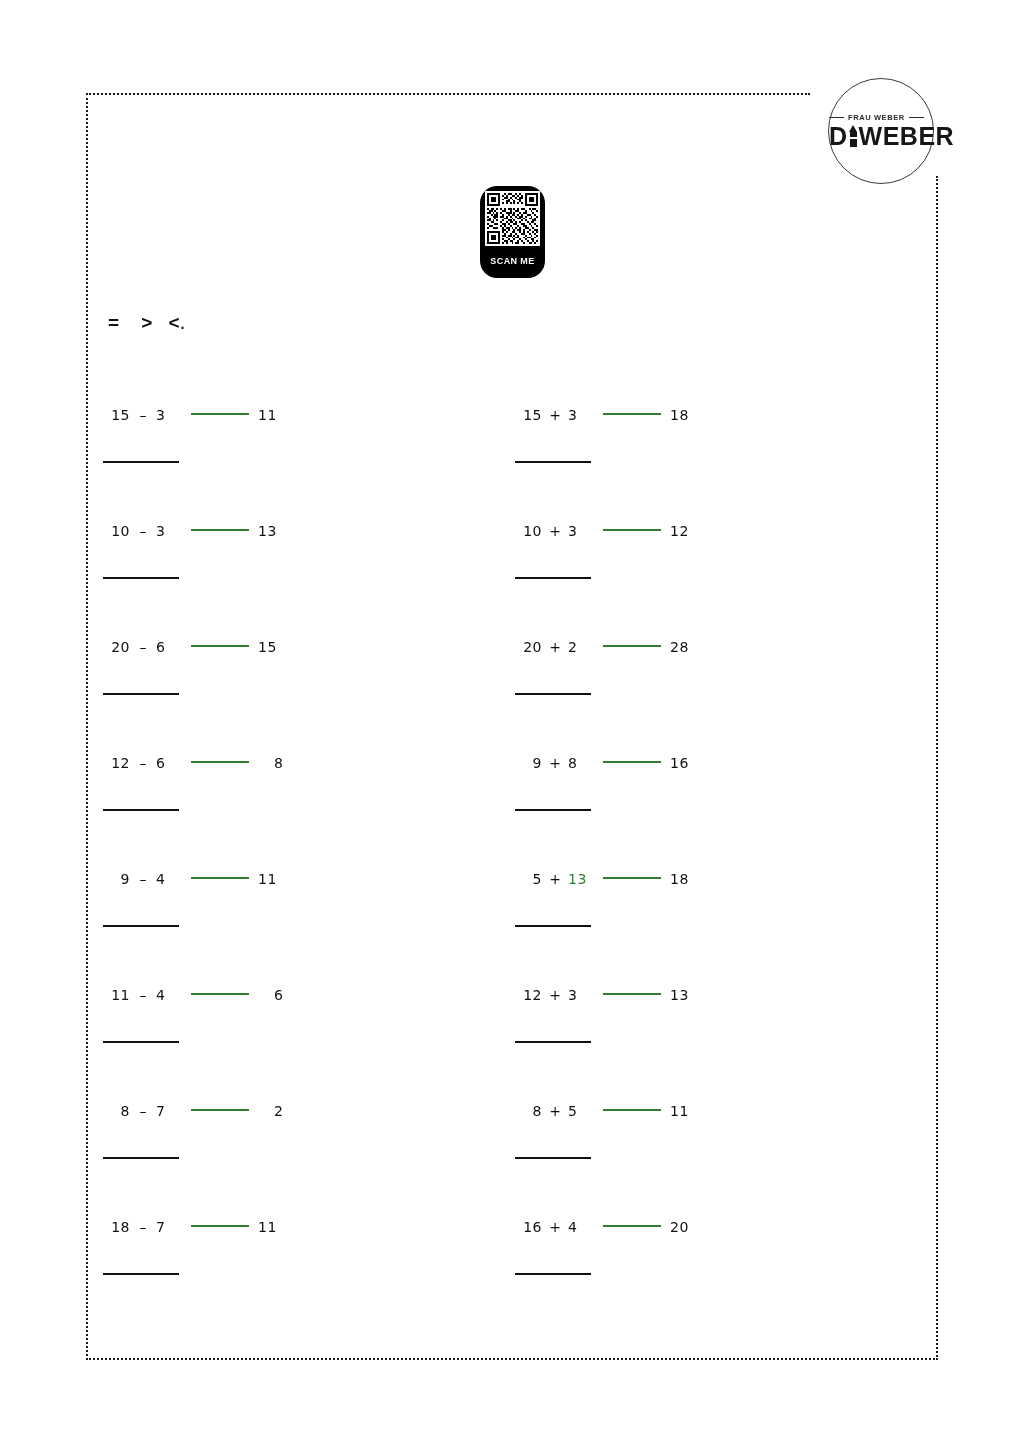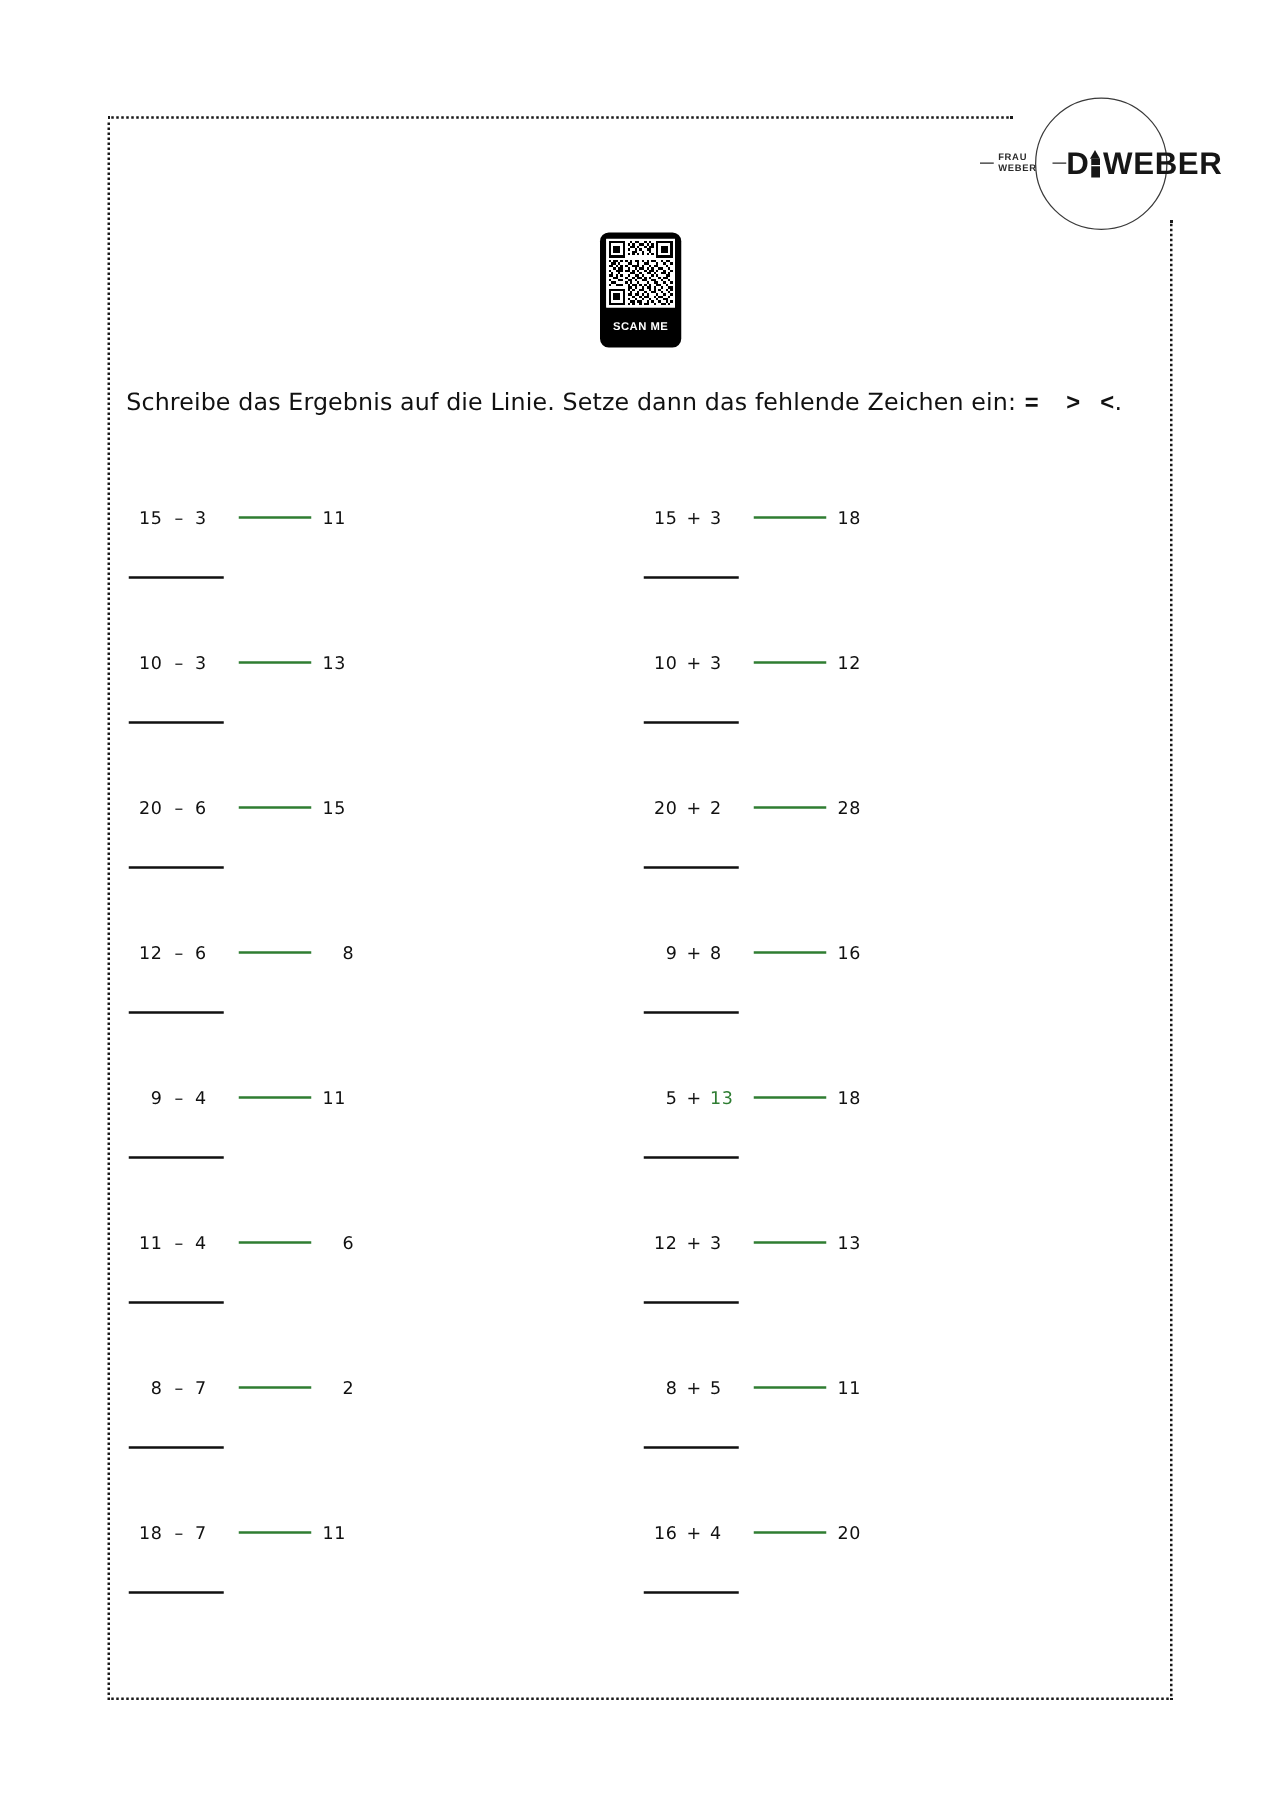--- a/index.html
+++ b/index.html
@@ -27,22 +27,22 @@
   .frame-right {
     position:absolute; left:936px; top:176px; width:0; height:1184px;
     border-left:2px dotted #1a1a1a;
   }
 
   
   .logo {
     position:absolute; left:828px; top:78px; width:106px; height:106px;
     border:1.6px solid #3a3a3a; border-radius:50%;
     background:#fff;
-    display:flex; flex-direction:row;
-    align-items:center; justify-content:center;
+    display:flex; flex-direction:column;
+    align-items:flex-start; justify-content:center;
   }
   .logo-top {
     display:flex; align-items:center; gap:4px;
     font-size:7.5px; letter-spacing:0.6px; color:#2b2b2b;
     font-family:"Liberation Sans", sans-serif; font-weight:700;
     margin-bottom:2px;
   }
   .logo-rule { display:block; width:15px; height:1px; background:#2b2b2b; }
   .logo-main {
     position:relative;
@@ -79,21 +79,21 @@
   .video-line {
     position:absolute; left:101px; top:196px;
     font-family:"DejaVu Sans", sans-serif;
     font-size:15.5px; color:#111; letter-spacing:0.2px;
   }
 
   
   .qr-wrap {
     position:absolute; left:480px; top:186px;
     width:65px; height:92px;
-    background:#000; border-radius:7px;
+    background:#000; border-radius:17px;
     padding:5px 14px 0 5px;
   }
   .qr-code {
     width:55px; height:55px; background:#fff;
     display:block;
   }
   .qr-label {
     width:55px; height:30px; color:#fff;
     font-family:"Liberation Sans", sans-serif;
     font-weight:700; font-size:9px; letter-spacing:0.4px;
@@ -399,21 +399,20 @@
           <rect x="16" y="27" width="2" height="1"></rect>
         <rect x="20" y="27" width="1" height="1"></rect>
           <rect x="23" y="27" width="2" height="1"></rect>
         <rect x="26" y="27" width="1" height="1"></rect>
       </g>
     </svg>
     <div class="qr-label">SCAN ME</div>
   </div>
 
   <div class="instruction">
-    <span>Schreibe das Ergebnis auf die Linie. Setze dann das fehlende Zeichen ein:</span>
     <span class="sym s1">=</span>
     <span class="sym s2">&gt;</span>
     <span class="sym s3">&lt;</span>
     <span class="dotend">.</span>
   </div>
 
   <div class="grid">
       <div class="row">
         <div class="ex left">
           <div class="expr">

